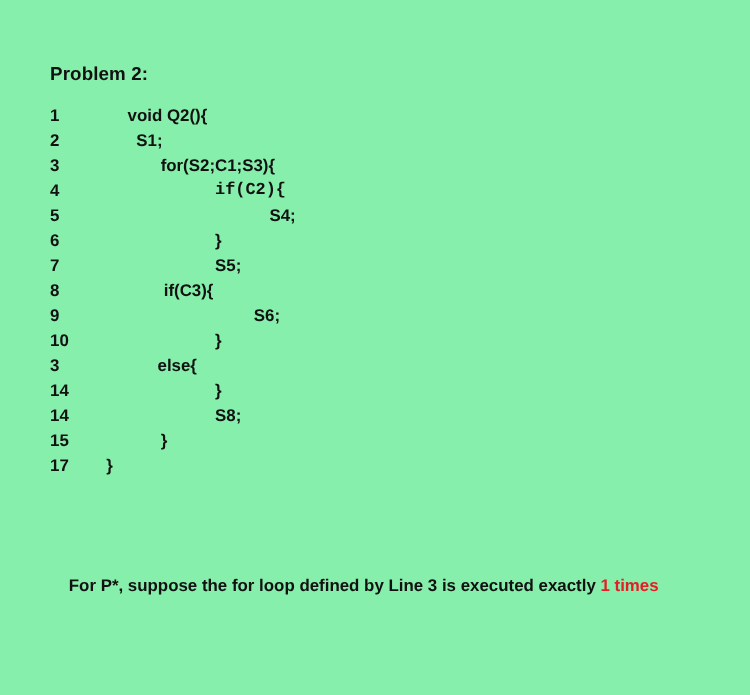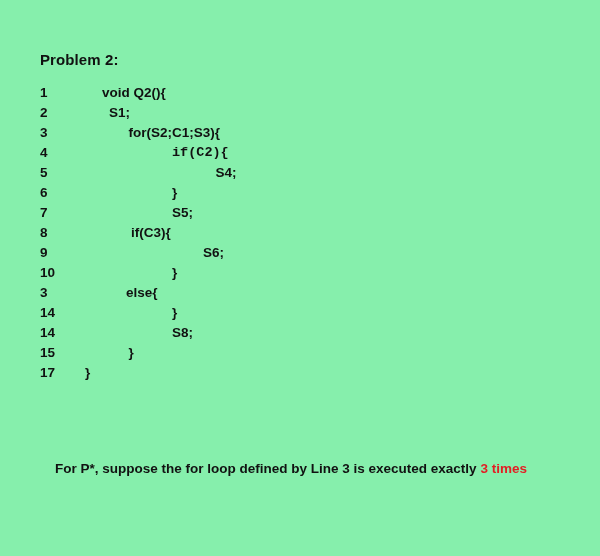--- a/index.html
+++ b/index.html
@@ -121,16 +121,16 @@
       <span class="line-number">15</span>
       <span class="line-text" style="margin-left: 43.5px;">}</span>
     </div>
       <div class="code-line">
       <span class="line-number">17</span>
       <span class="line-text" style="margin-left: 0px;">}</span>
     </div>
     </div>
 
   <div class="footer">
-    <span>For P*, suppose the for loop defined by Line 3 is executed exactly </span><span style="color: rgb(227, 30, 36);">3 times</span>
+    <span>For P*, suppose the for loop defined by Line 3 is executed exactly </span><span style="color: rgb(227, 30, 36);">1 times</span>
   </div>
 
 </div>
 
 </body></html>

